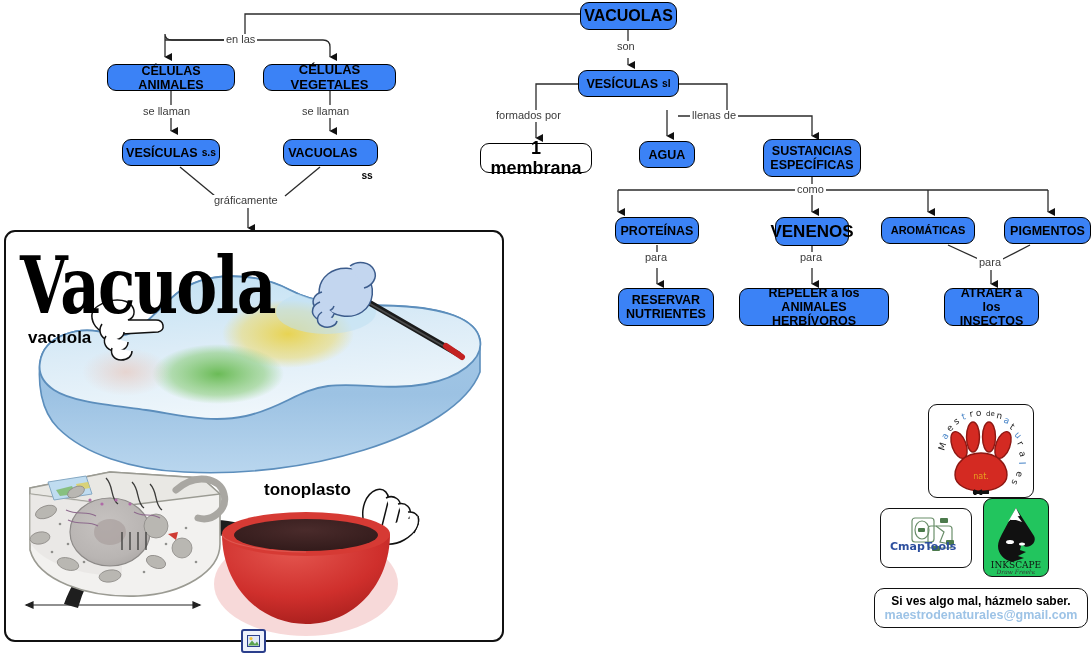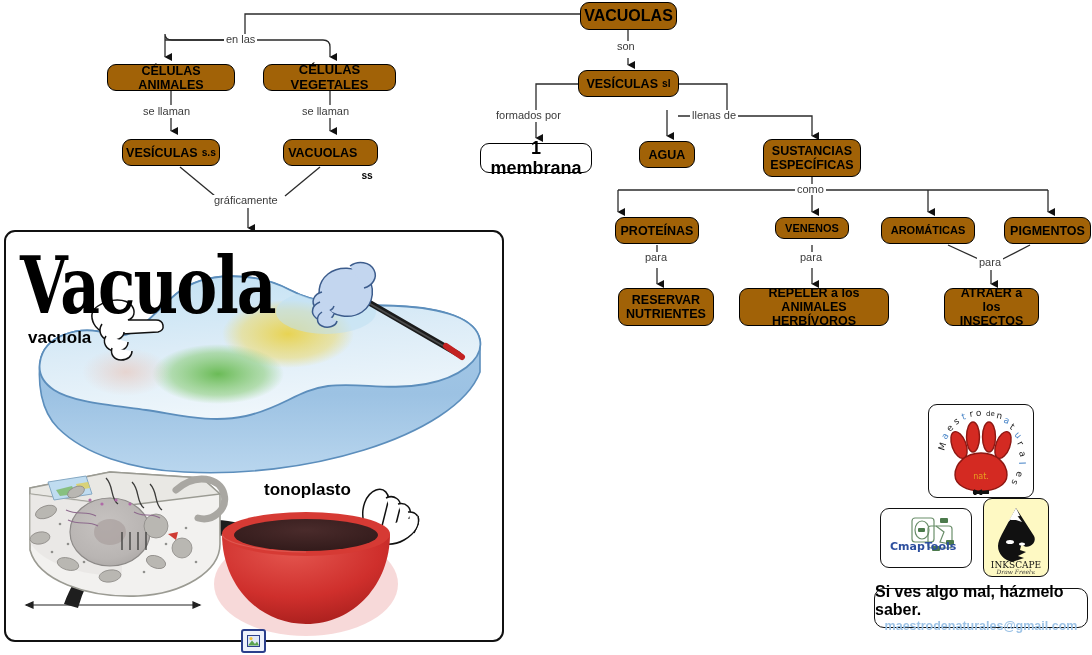--- a/index.html
+++ b/index.html
@@ -3,21 +3,21 @@
 <meta charset="utf-8">
 <style>
   html,body{margin:0;padding:0;background:#ffffff;}
   body{width:1092px;height:655px;position:relative;overflow:hidden;
        font-family:"Liberation Sans","DejaVu Sans",sans-serif;}
   #stage{position:absolute;left:0;top:0;width:1092px;height:655px;}
   svg.links{position:absolute;left:0;top:0;width:1092px;height:655px;pointer-events:none;}
 
   
   .node{position:absolute;box-sizing:border-box;
-        background:#a16207;border:1.4px solid #000;border-radius:9px;
+        background:#3b82f6;border:1.4px solid #000;border-radius:9px;
         display:flex;align-items:center;justify-content:center;text-align:center;
         font-weight:bold;color:#000;line-height:1.12;padding:2px 7px;}
   .node.white{background:#ffffff;}
   .node .sm{font-weight:bold;font-size:.82em;}
   .linklabel{position:absolute;color:#3b3b3b;font-size:11px;white-space:nowrap;
              background:#fff;padding:0 2px;line-height:1;}
 
   
   #panel{position:absolute;left:4px;top:230px;width:496px;height:408px;
          border:2.2px solid #111;border-radius:11px;background:#fff;overflow:hidden;}
@@ -28,25 +28,25 @@
           font-weight:bold;font-size:66px;letter-spacing:-2px;color:#000;
           transform:scaleY(1.18) scaleX(.93);transform-origin:left top;}
   .lbl-vacuola{position:absolute;left:22px;top:96px;font-weight:bold;font-size:17px;}
   .lbl-tono{position:absolute;left:258px;top:248px;font-weight:bold;font-size:17px;}
 
   
   .logo{position:absolute;border:1.4px solid #111;border-radius:9px;background:#fff;
         display:flex;align-items:center;justify-content:center;overflow:hidden;}
   #logo-maestro{left:928px;top:404px;width:104px;height:92px;}
   #logo-cmap{left:880px;top:508px;width:90px;height:58px;}
-  #logo-inkscape{left:983px;top:498px;width:64px;height:77px;background:#fef9c3;}
+  #logo-inkscape{left:983px;top:498px;width:64px;height:77px;background:#22c55e;}
   #footnote{position:absolute;left:874px;top:588px;width:212px;height:38px;
             border:1.4px solid #111;border-radius:10px;background:#fff;
             display:flex;flex-direction:column;align-items:center;justify-content:center;}
-  #footnote .l1{font-weight:bold;font-size:16px;color:#000;}
+  #footnote .l1{font-weight:bold;font-size:12px;color:#000;}
   #footnote .l2{font-weight:bold;font-size:12.5px;color:#9dc3e6;}
 </style>
 </head>
 <body>
 
 <div id="stage">
 
   <svg class="links" viewBox="0 0 1092 655">
     <defs>
       <marker id="ah" markerWidth="9" markerHeight="9" refX="4.2" refY="7.6" orient="auto" markerUnits="userSpaceOnUse">
@@ -138,21 +138,21 @@
   </div>
 
   <div class="node" style="left:763px;top:139px;width:98px;height:38px;font-size:12.5px;">
     <span>SUSTANCIAS ESPECÍFICAS</span>
   </div>
 
   <div class="node" style="left:615px;top:217px;width:84px;height:27px;font-size:12.5px;">
     <span>PROTEÍNAS</span>
   </div>
 
-  <div class="node" style="left:775px;top:217px;width:74px;height:22px;font-size:11px;">
+  <div class="node" style="left:775px;top:217px;width:74px;height:29px;font-size:17px;">
     <span>VENENOS</span>
   </div>
 
   <div class="node" style="left:881px;top:217px;width:94px;height:27px;font-size:11px;">
     <span>AROMÁTICAS</span>
   </div>
 
   <div class="node" style="left:1004px;top:217px;width:87px;height:27px;font-size:12.5px;">
     <span>PIGMENTOS</span>
   </div>

